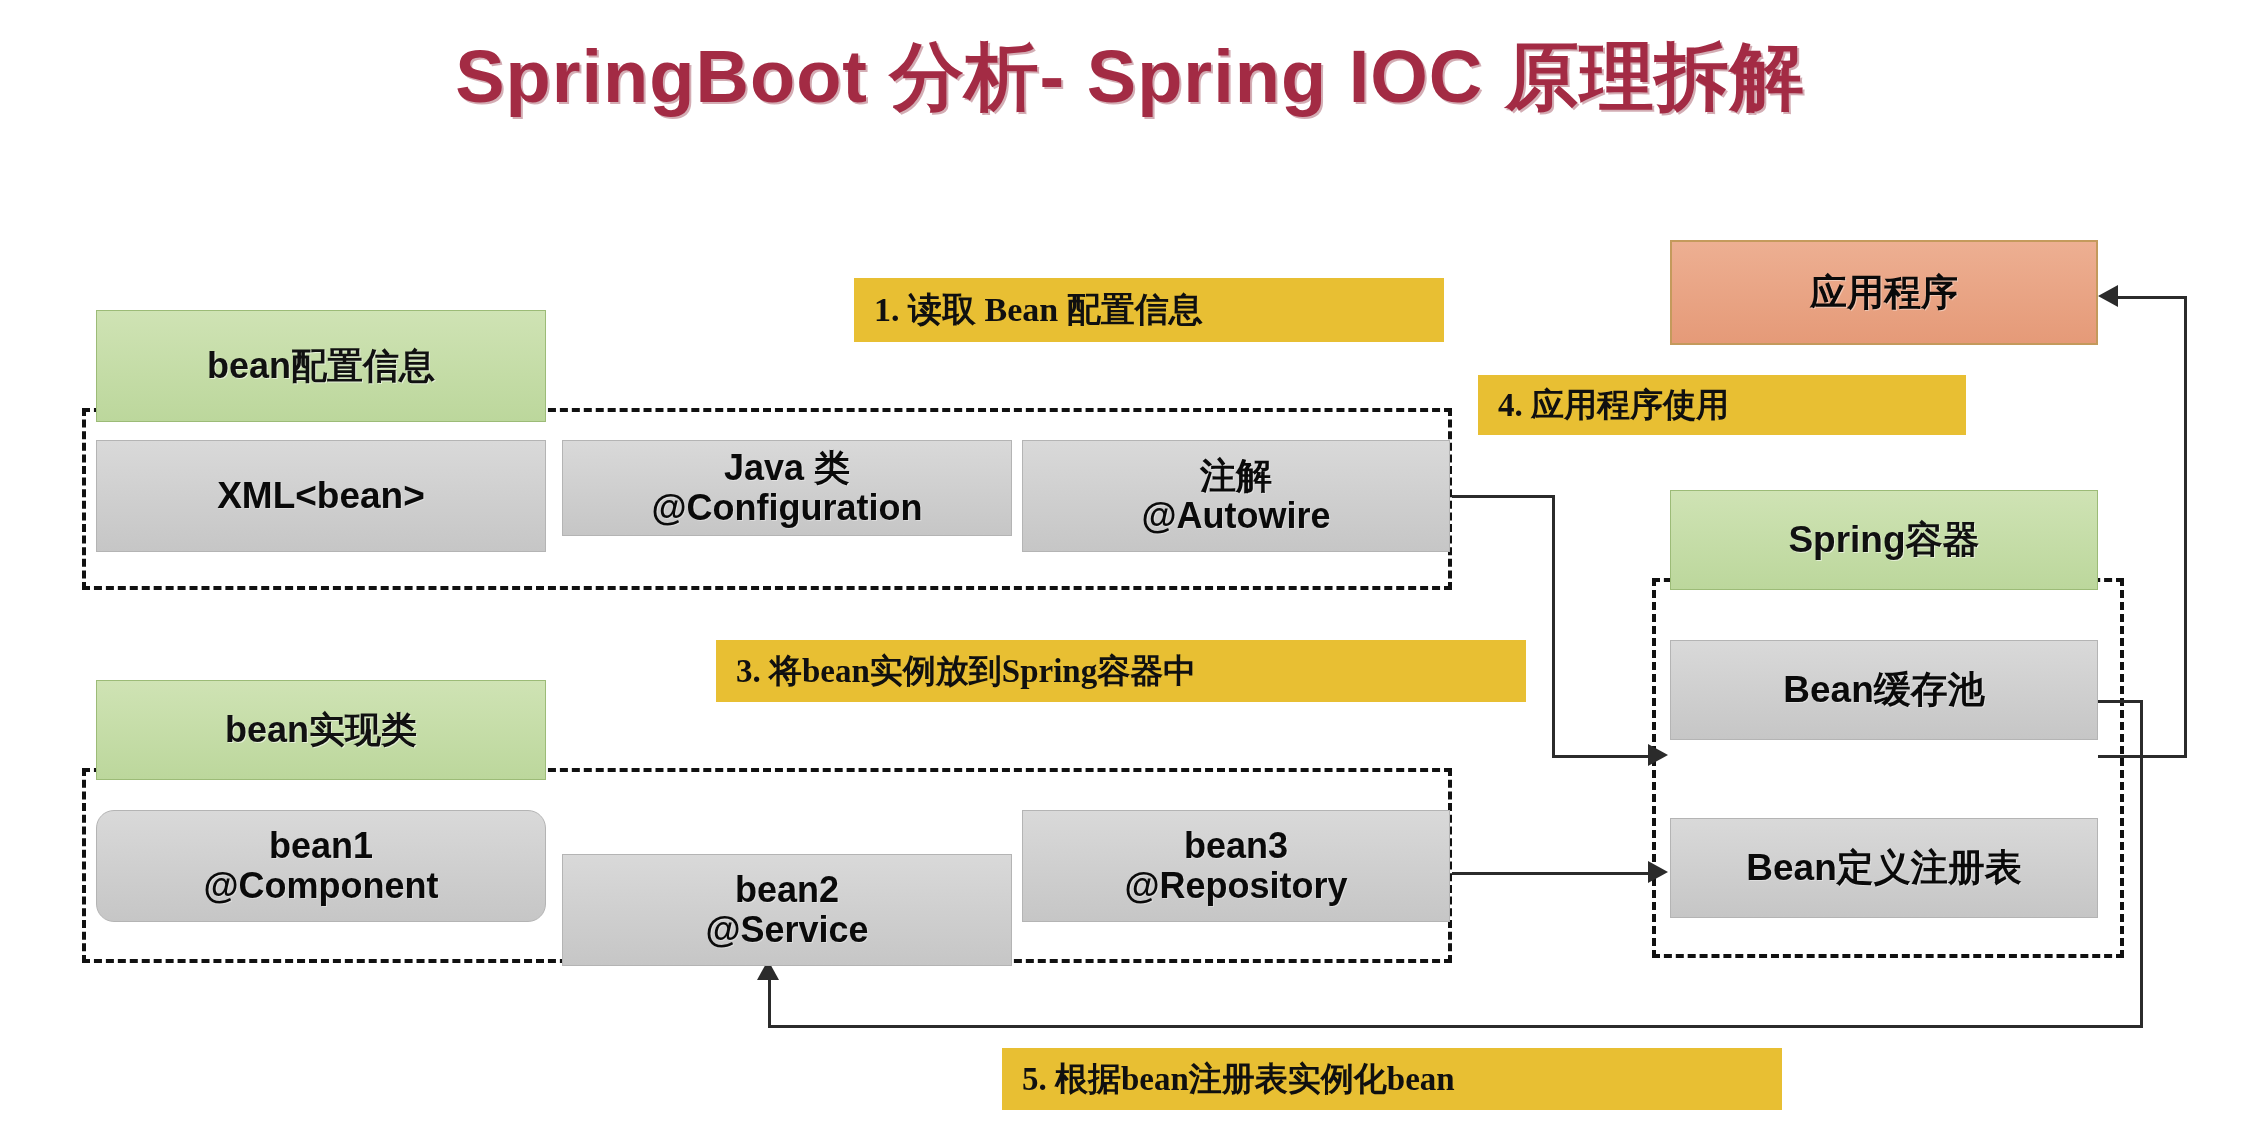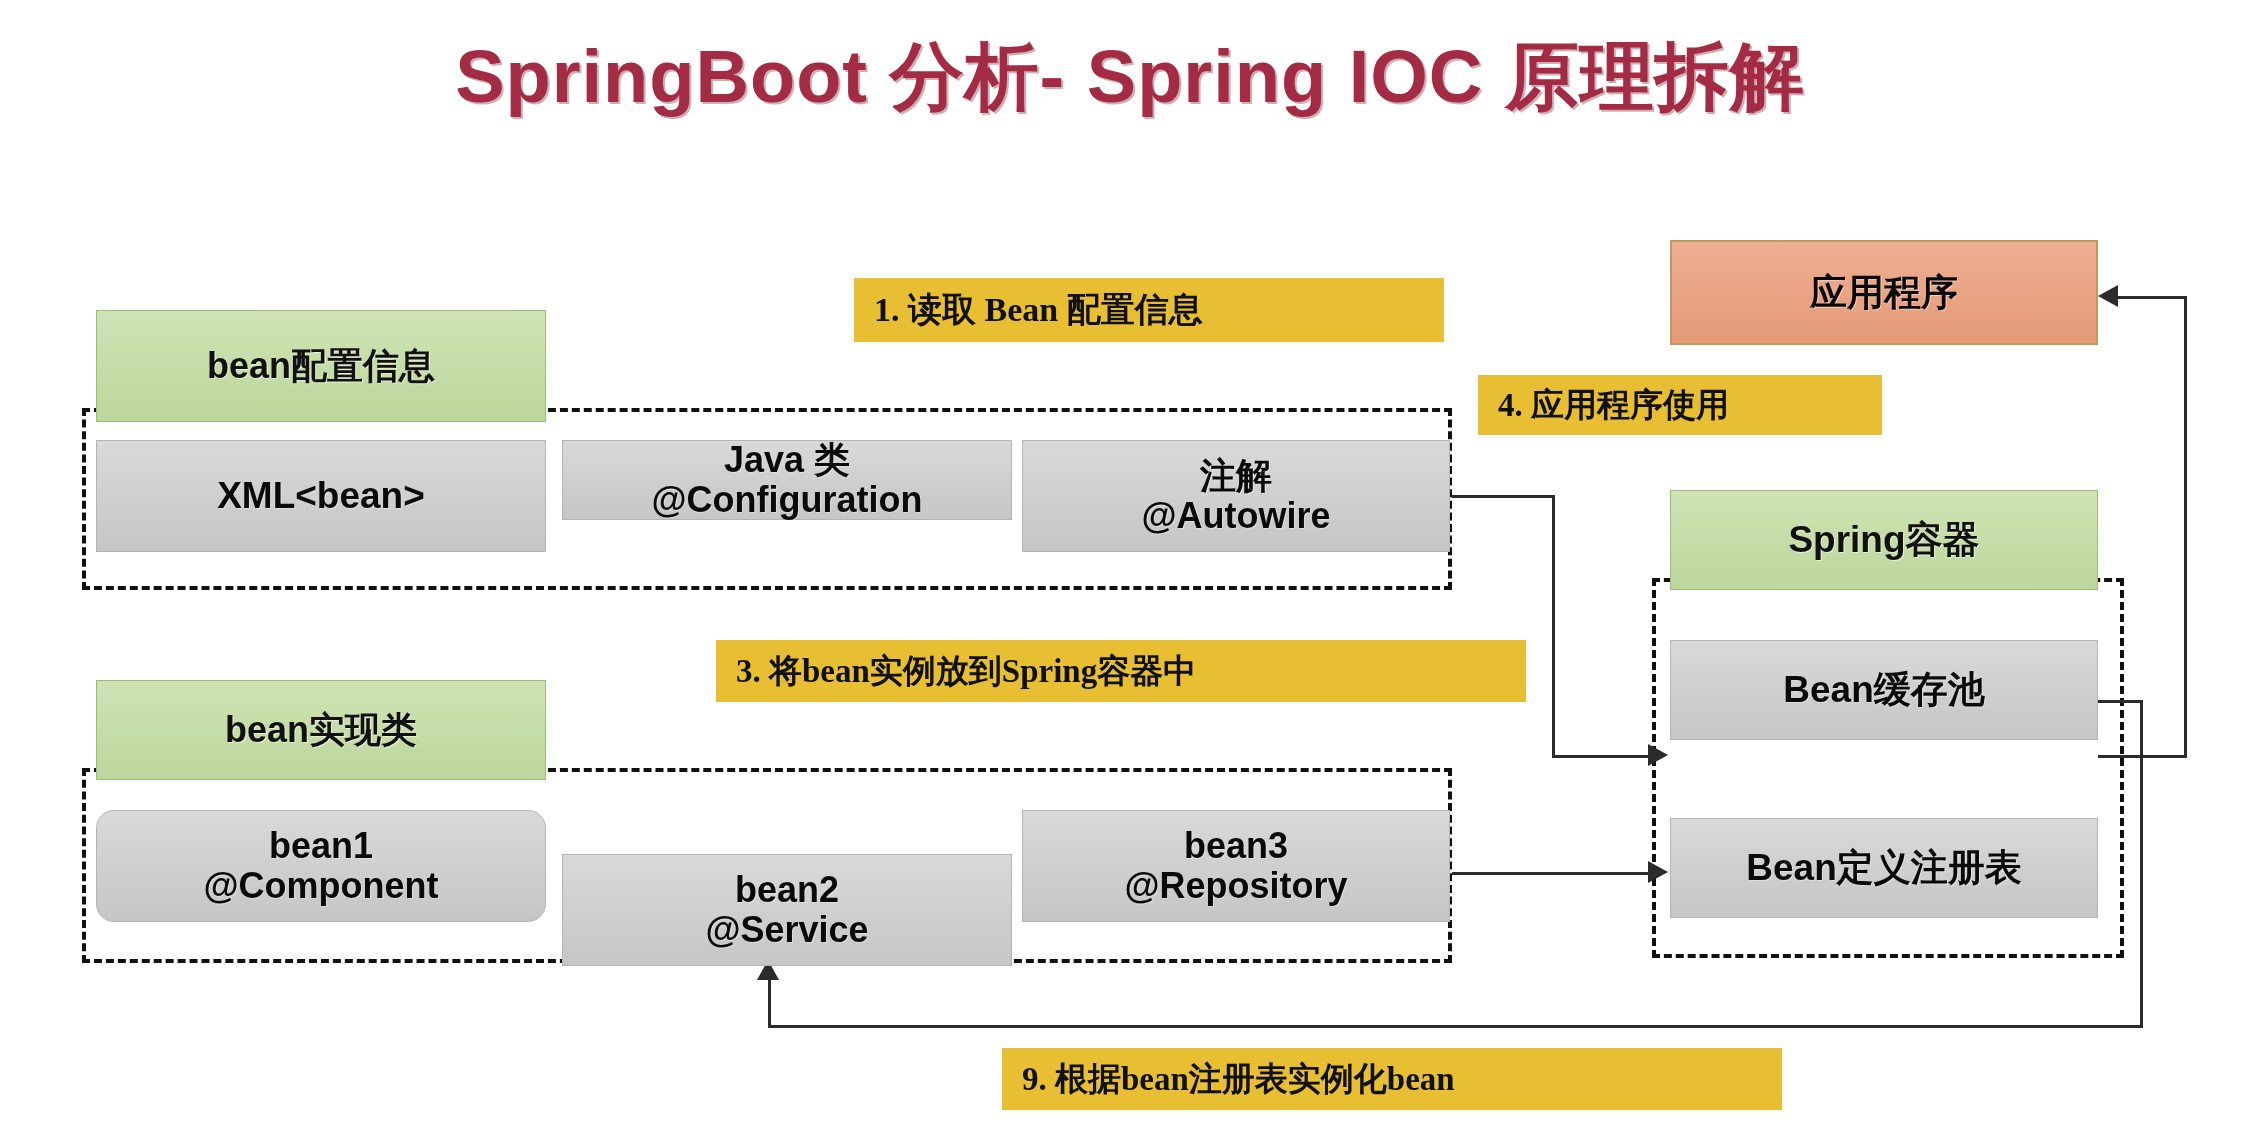--- a/index.html
+++ b/index.html
@@ -90,37 +90,37 @@
 </style>
 </head>
 <body>
 
 <div id="stage">
 
   <div class="title">SpringBoot 分析- Spring IOC 原理拆解</div>
 
   <div class="step-label abs" style="left:854px; top:278px; width:590px; height:64px; font-size:34px;">1. 读取 Bean 配置信息</div>
 
-  <div class="step-label abs" style="left:1478px; top:375px; width:404px; height:60px; font-size:33px;">4. 应用程序使用</div>
+  <div class="step-label abs" style="left:1478px; top:375px; width:488px; height:60px; font-size:33px;">4. 应用程序使用</div>
 
   <div class="step-label abs" style="left:716px; top:640px; width:810px; height:62px; font-size:33px;">3. 将bean实例放到Spring容器中</div>
 
-  <div class="step-label abs" style="left:1002px; top:1048px; width:780px; height:62px; font-size:33px;">9. 根据bean注册表实例化bean</div>
+  <div class="step-label abs" style="left:1002px; top:1048px; width:780px; height:62px; font-size:33px;">5. 根据bean注册表实例化bean</div>
 
   <div class="group-frame abs" style="left:82px; top:408px; width:1370px; height:182px;"></div>
 
   <div class="green-head abs" style="left:96px; top:310px; width:450px; height:112px; font-size:36px;">
     <span>bean配置信息</span>
   </div>
 
   <div class="gray-box abs" style="left:96px; top:440px; width:450px; height:112px; font-size:37px;">
     <span>XML&lt;bean&gt;</span>
   </div>
 
-  <div class="gray-box abs" style="left:562px; top:440px; width:450px; height:80px; font-size:36px;text-align:center;">
+  <div class="gray-box abs" style="left:562px; top:440px; width:450px; height:96px; font-size:36px;text-align:center;">
     <div>
       <div>Java 类</div>
       <div>@Configuration</div>
     </div>
   </div>
 
   <div class="gray-box abs" style="left:1022px; top:440px; width:428px; height:112px; font-size:36px;">
     <div>
       <div>注解</div>
       <div>@Autowire</div>

